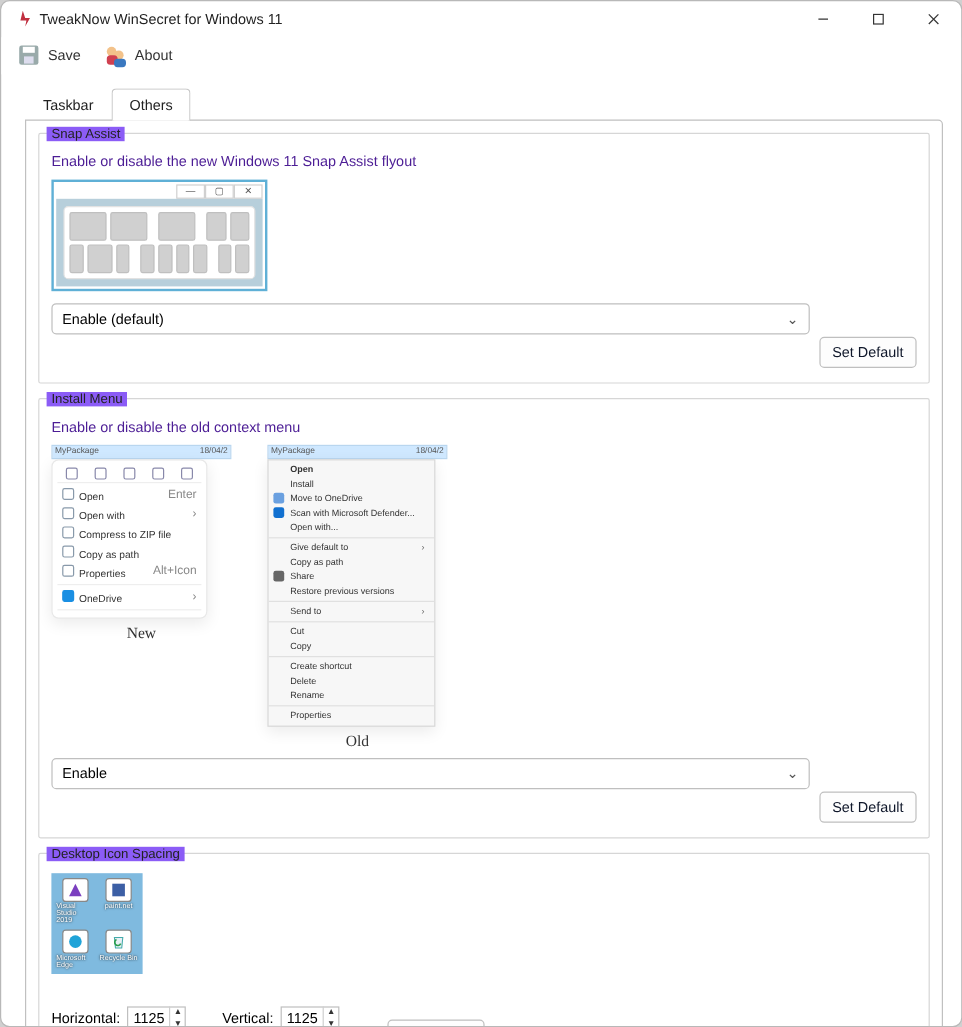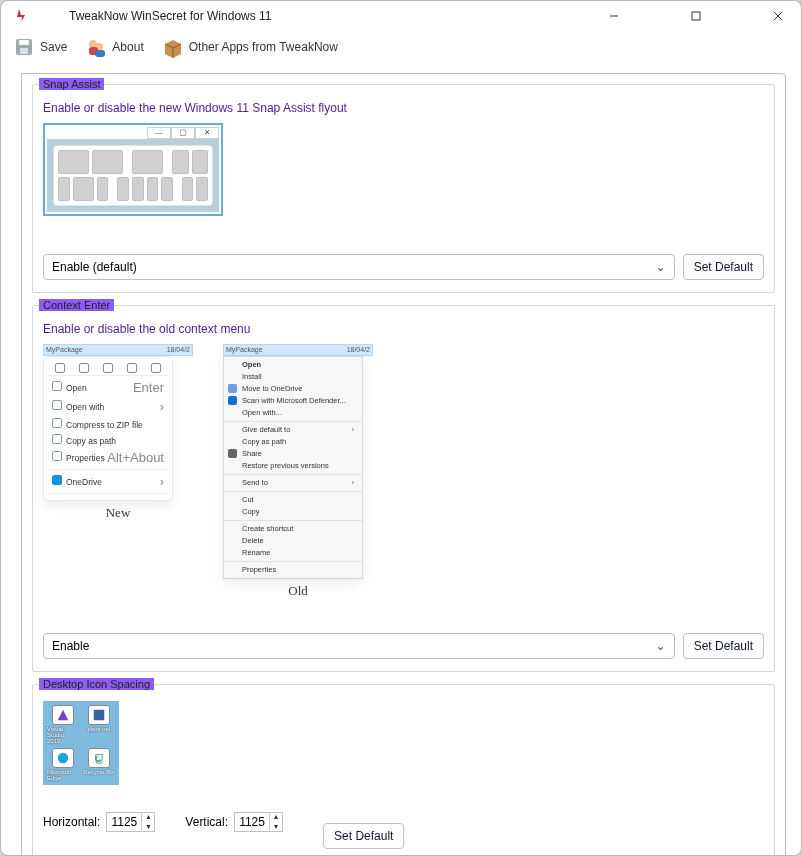--- a/index.html
+++ b/index.html
@@ -20,21 +20,20 @@
     border-radius: 8px;
     display: flex;
     flex-direction: column;
     overflow: hidden;
   }
   .titlebar {
     height: 30px;
     display: flex;
     align-items: center;
     padding: 0 0 0 10px;
-    gap: 36px;
   }
   .titlebar .appicon {
     width: 16px; height: 16px;
     margin-right: 6px;
     display: flex; align-items: center; justify-content: center;
     color: #b02030;
     font-weight: bold;
     font-size: 14px;
   }
   .titlebar .title { flex: 0 1 auto; color: #222; }
@@ -102,21 +101,21 @@
     left: -4px;
     background: #8b5cf6;
     display: inline-block;
     padding: 0 4px;
     color: #222;
     font-size: 11px;
     margin-bottom: -12px;
   }
   .group-body { margin-top: -8px; }
   .desc { color: #4c1d95; margin-bottom: 8px; }
-  .row { display: flex; align-items: flex-end; gap: 8px; }
+  .row { display: flex; align-items: flex-start; gap: 8px; }
   .combo {
     flex: 1 1 auto;
     height: 26px;
     border: 1px solid #bfbfbf;
     border-radius: 4px;
     background: #fff;
     display: flex;
     align-items: center;
     padding: 0 8px;
     justify-content: space-between;
@@ -186,21 +185,21 @@
     box-shadow: 0 4px 12px rgba(0,0,0,0.08);
     padding: 4px;
     font-size: 8.5px;
     color: #333;
   }
   .ctx-new .icrow { display: flex; justify-content: space-around; padding: 2px 0; border-bottom: 1px solid #eee; margin-bottom: 2px;}
   .ctx-new .icrow span { width: 10px; height: 10px; border: 1px solid #88a; border-radius: 2px; display: inline-block;}
   .ctx-new .mi { display: flex; justify-content: space-between; padding: 2px 4px; align-items: center;}
   .ctx-new .mi .ic { width:10px;height:10px;border:1px solid #89a;display:inline-block;border-radius:2px;margin-right:4px;}
   .ctx-new .mi .lab { flex:1; }
-  .ctx-new .mi .hint { color:#888; font-size:13px;}
+  .ctx-new .mi .hint { color:#888; font-size:10px;}
   .ctx-old {
     width: 140px;
     background: #f7f7f7;
     border: 1px solid #d8d8d8;
     box-shadow: 0 4px 12px rgba(0,0,0,0.08);
     padding: 2px 0;
     font-size: 7.5px;
     color: #333;
   }
   .ctx-old .mi { display: flex; padding: 1.5px 8px 1.5px 18px; position: relative; justify-content: space-between;}
@@ -282,33 +281,27 @@
       <span class="ticon">
           <svg viewBox="0 0 22 22" width="22" height="22">
             <circle cx="8" cy="8" r="4" fill="#f3c28a"></circle>
             <circle cx="14" cy="11" r="4" fill="#f3c28a"></circle>
             <rect x="4" y="11" width="9" height="8" rx="3" fill="#d04050"></rect>
             <rect x="10" y="14" width="10" height="7" rx="3" fill="#3a78c0"></rect>
           </svg>
         </span>
       <span>About</span>
     </div>
-    <div class="tool">
-      <span class="ticon">
-          <svg viewBox="0 0 22 22" width="22" height="22">
-            <path d="M3 8 L11 4 L19 8 L19 18 L11 22 L3 18 Z" fill="#c79053"></path>
-            <path d="M3 8 L11 12 L19 8" fill="none" stroke="#8b5a2b"></path>
-            <path d="M11 12 L11 22" stroke="#8b5a2b"></path>
-          </svg>
-        </span>
-      <span>Other Apps from TweakNow</span>
+  </div>
+
+  <div class="content">
+    <div class="tabs">
+      <div class="tab">Taskbar</div>
+      <div class="tab active">Others</div>
     </div>
-  </div>
-
-  <div class="content">
     <div class="tabpanel">
 
       <div class="group">
         <span class="group-title">Snap Assist</span>
         <div class="group-body">
           <div class="desc">Enable or disable the new Windows 11 Snap Assist flyout</div>
           <div class="snap-illus">
             <div class="snap-bar">
               <span class="sb">—</span>
               <span class="sb">▢</span>
@@ -345,21 +338,21 @@
             <div class="combo">
               <span>Enable (default)</span>
               <span class="chev">⌄</span>
             </div>
             <div class="btn">Set Default</div>
           </div>
         </div>
       </div>
 
       <div class="group">
-        <span class="group-title">Context Enter</span>
+        <span class="group-title">Install Menu</span>
         <div class="group-body">
           <div class="desc">Enable or disable the old context menu</div>
           <div class="ctx-wrap">
             <div class="ctxcol">
               <div>
                 <div class="ctx-header">
                   <span>MyPackage</span>
                     <span>18/04/2</span>
                 </div>
                 <div class="ctx-new">
@@ -379,21 +372,21 @@
                       <span class="hint">›</span>
                     </div>
                   <div class="mi">
                       <span class="lab"><span class="ic"></span><span>Compress to ZIP file</span></span>
                     </div>
                   <div class="mi">
                       <span class="lab"><span class="ic"></span><span>Copy as path</span></span>
                     </div>
                   <div class="mi">
                       <span class="lab"><span class="ic"></span><span>Properties</span></span>
-                      <span class="hint">Alt+About</span>
+                      <span class="hint">Alt+Icon</span>
                     </div>
                   <hr style="border:none;border-top:1px solid #eee;margin:2px 0">
                   <div class="mi">
                       <span class="lab"><span class="ic" style="background:#1a8fe3;border-color:#1a8fe3"></span><span>OneDrive</span></span>
                       <span class="hint">›</span>
                     </div>
                   <hr style="border:none;border-top:1px solid #eee;margin:2px 0">
                 </div>
               </div>
               <div class="ctx-label">New</div>

